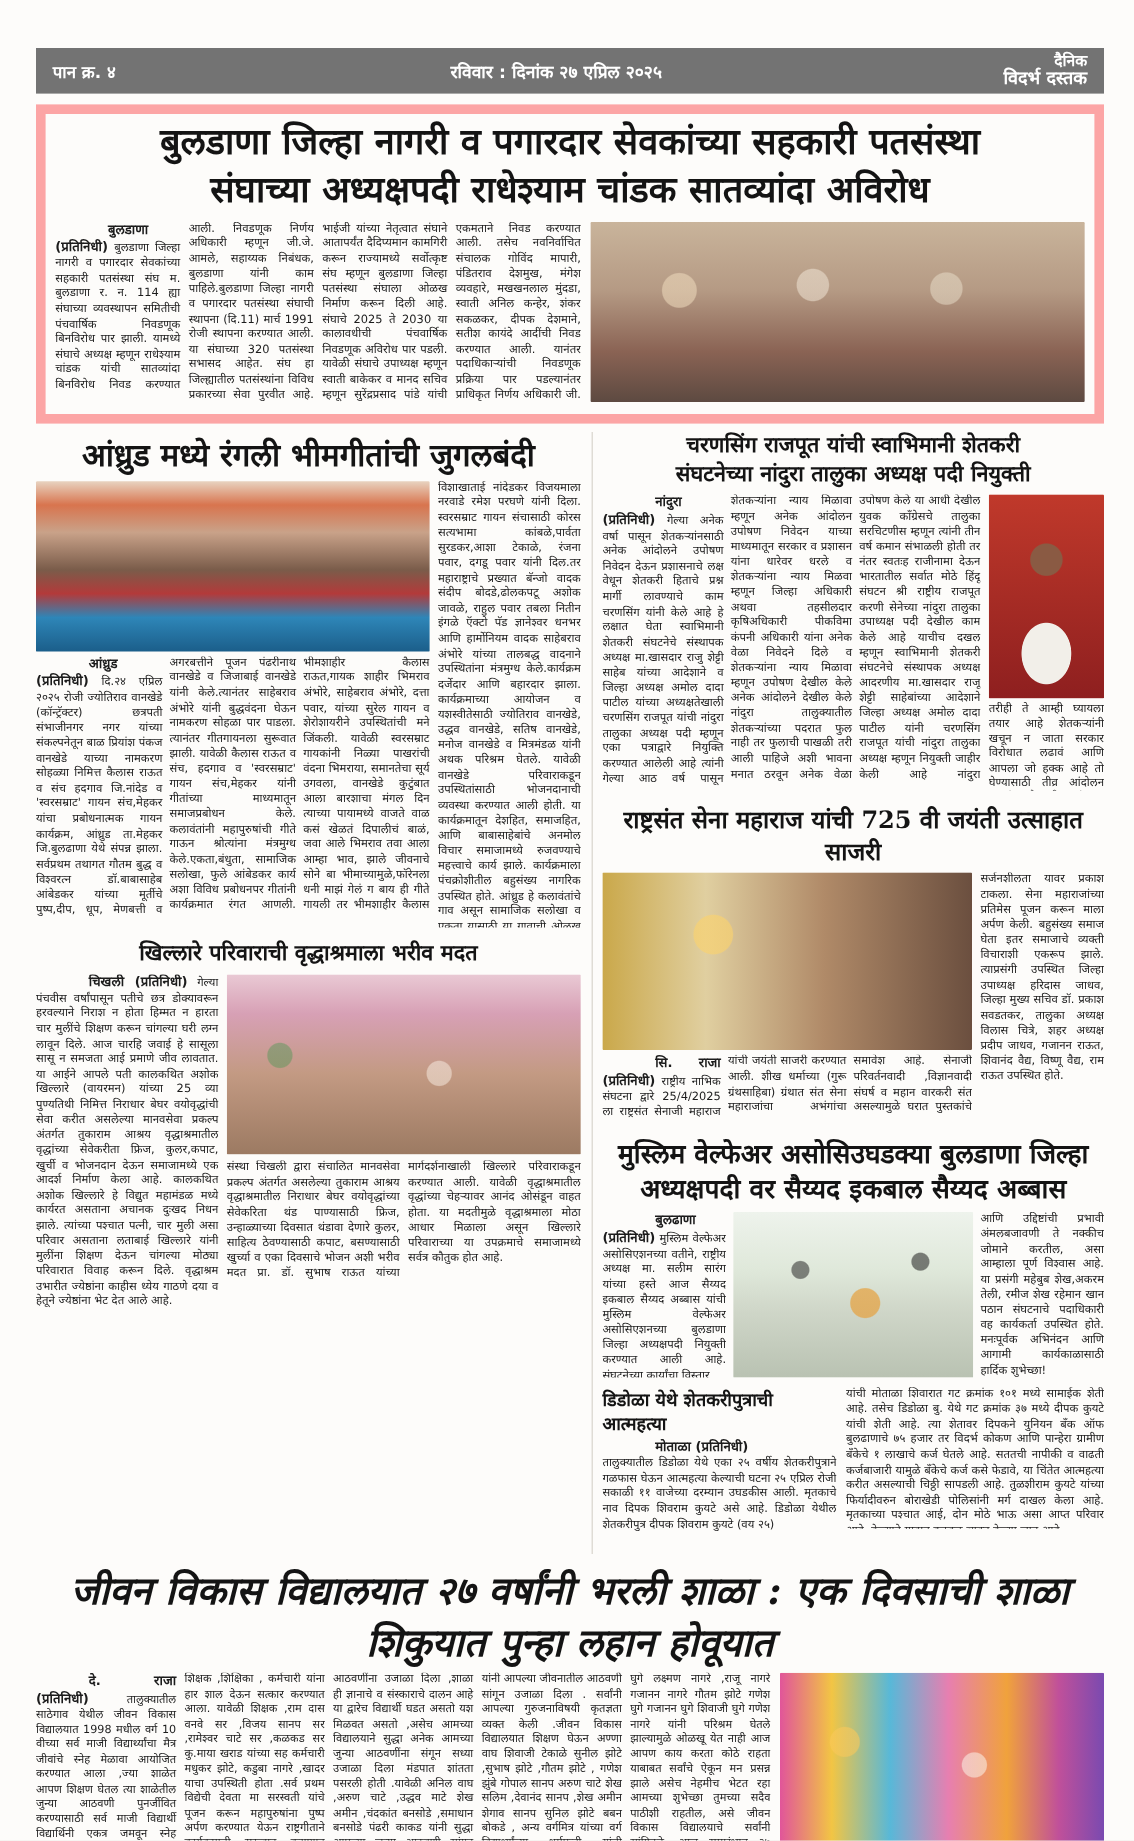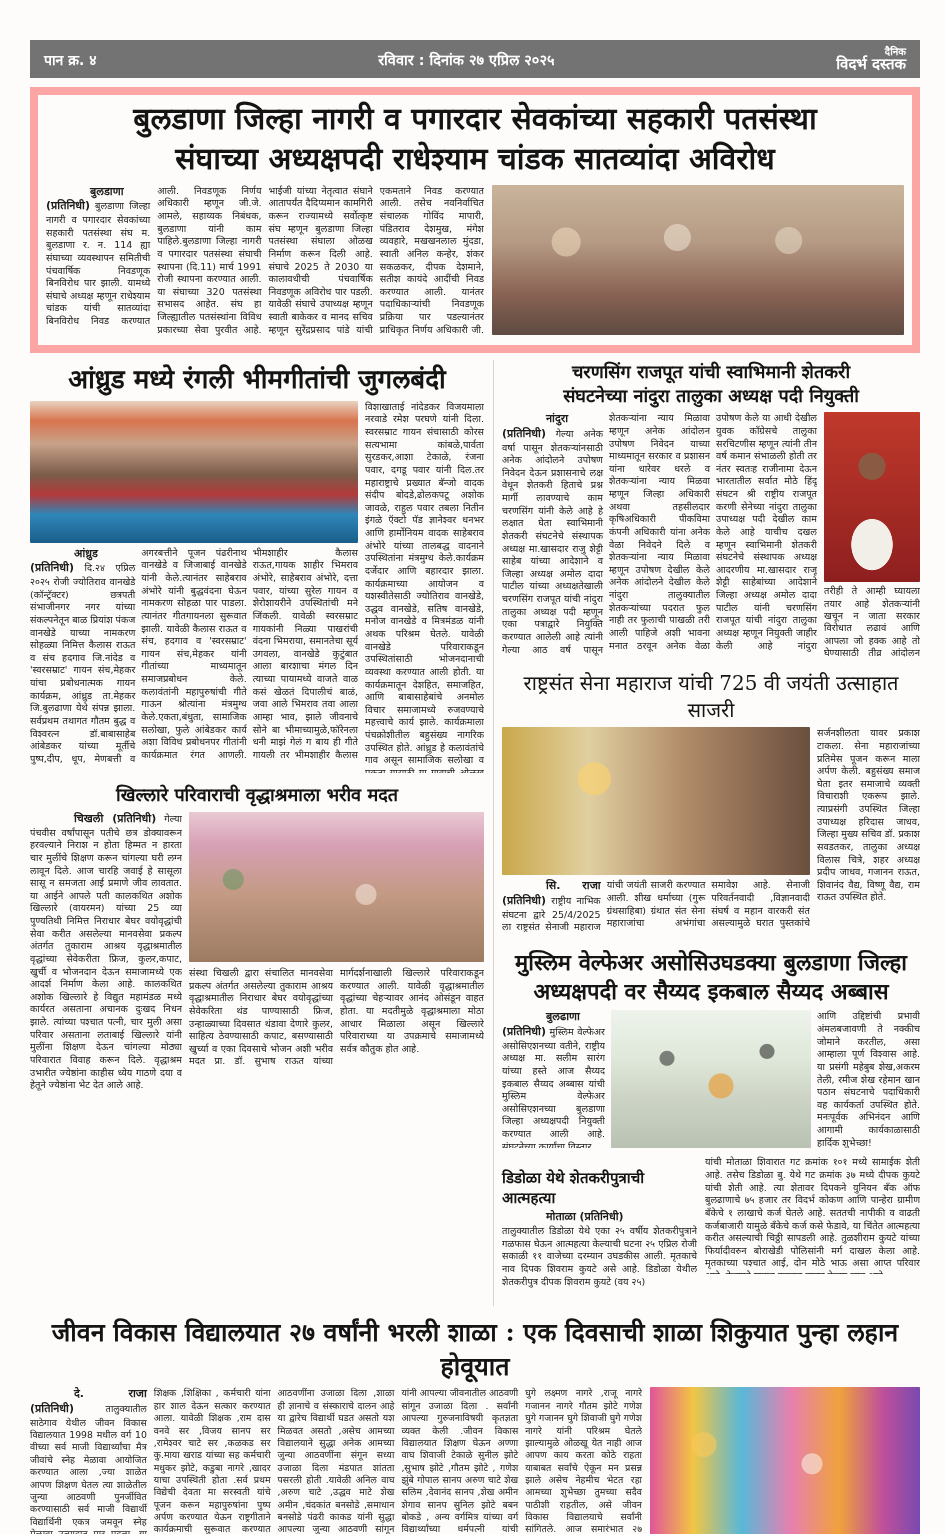--- a/index.html
+++ b/index.html
@@ -5,21 +5,21 @@
   html,body{margin:0;padding:0;background:#e9e7e2;}
   .page{position:relative;width:945px;height:1534px;background:#fdfcfa;margin:0 auto;
         overflow:hidden;box-sizing:border-box;padding:40px 25px 0 30px;
         font-family:"DejaVu Sans","Liberation Sans",sans-serif;color:#1c1c1c;}
   
   .masthead{height:38px;background:#737373;color:#fff;display:flex;align-items:center;
             justify-content:space-between;padding:0 14px;box-sizing:border-box;}
   .masthead .pageno{font-size:14px;font-weight:bold;}
   .masthead .dateline{font-size:14.5px;font-weight:bold;}
   .brand{display:flex;flex-direction:column;align-items:flex-end;line-height:1;}
-  .brand .small{font-size:10px;font-weight:bold;margin-left:48px;}
+  .brand .small{font-size:13px;font-weight:bold;margin-left:48px;}
   .brand .big{font-size:15px;font-weight:bold;}
   
   .bodytxt{font-size:9.5px;line-height:1.33;text-align:justify;}
   .dl{font-weight:bold;font-size:11px;padding-left:44px;}
   h1,h2,h3{margin:0;text-align:center;color:#141414;font-family:"DejaVu Serif","Liberation Serif",serif;}
   
   .lead-box{border:8px solid #fca5a5;margin-top:9px;padding:4px 8px 8px;box-sizing:border-box;}
   .lead-box h1{font-size:30px;line-height:1.33;font-weight:bold;}
   .lead-body{display:flex;gap:8px;margin-top:6px;}
   .lead-cols{width:452px;column-count:4;column-gap:7px;height:152px;overflow:hidden;}
@@ -56,46 +56,46 @@
   .charan h2{font-size:18px;line-height:1.32;font-weight:bold;margin-bottom:5px;}
   .ch-body{display:flex;gap:7px;}
   .ch-cols{width:316px;column-count:3;column-gap:6px;height:250px;overflow:hidden;}
   .ch-side{width:96px;}
   .ph-charan{width:96px;height:170px;background:
      radial-gradient(ellipse 34px 42px at 50% 78%, #f2efe9 0 60%, transparent 62%),
      radial-gradient(circle at 50% 32%, #8a5a43 0 13px, transparent 14px),
      linear-gradient(180deg,#c0392b,#8e1f1f);}
   .ch-sidetxt{font-size:9.5px;line-height:1.3;text-align:justify;margin-top:3px;height:74px;overflow:hidden;}
   
-  .sena h3{font-size:20px;font-weight:normal;margin:7px 0 4px;}
+  .sena h3{font-size:20px;font-weight:bold;margin:7px 0 4px;}
   .se-body{display:flex;gap:7px;}
   .se-leftpart{width:308px;}
   .ph-sena{width:308px;height:148px;background:
      radial-gradient(circle at 30% 35%, rgba(250,210,110,.65) 0 16px, transparent 17px),
      linear-gradient(90deg,#caa84a 0%,#e0cfa0 28%,#b08a68 60%,#6b4f3f 100%);}
   .se-cols{column-count:3;column-gap:6px;height:60px;overflow:hidden;margin-top:4px;}
   .se-side{width:105px;height:214px;overflow:hidden;}
   
   .muslim h2{font-size:22px;line-height:1.3;font-weight:bold;margin:7px 0 5px;}
   .mu-body{display:flex;gap:6px;}
   .mu-col{width:104px;height:138px;overflow:hidden;}
   .ph-muslim{width:200px;height:138px;background:
      radial-gradient(circle at 28% 35%, rgba(40,40,40,.55) 0 7px, transparent 8px),
      radial-gradient(circle at 78% 30%, rgba(30,30,30,.55) 0 7px, transparent 8px),
      radial-gradient(circle at 55% 55%, rgba(230,160,60,.7) 0 12px, transparent 13px),
      linear-gradient(180deg,#eef3ec 0%,#dfe8da 35%,#cfd6c8 60%,#b9c2b2 100%);}
   
   .didola{display:flex;gap:8px;margin-top:8px;}
-  .di-left{width:196px;margin-top:11px;}
+  .di-left{width:196px;}
   .di-left h3{font-size:15px;text-align:left;font-weight:bold;margin-bottom:3px;}
   .di-right{width:216px;height:118px;overflow:hidden;}
   .di-para{height:96px;overflow:hidden;}
   
   .school{margin-top:8px;}
-  .school h2{font-size:25px;font-weight:bold;}
+  .school h2{font-size:32px;font-weight:bold;font-style:italic;}
   .sc-body{display:flex;gap:8px;margin-top:5px;}
   .sc-cols{width:612px;column-count:5;column-gap:7px;height:256px;overflow:hidden;font-size:9.3px;}
   .sc-rightpart{width:270px;}
   .ph-school{width:270px;height:192px;background:
      radial-gradient(circle at 20% 30%, rgba(250,200,90,.6) 0 12px, transparent 13px),
      radial-gradient(circle at 60% 40%, rgba(250,245,235,.55) 0 10px, transparent 11px),
      linear-gradient(90deg,#e1559a 0%,#f2c544 16%,#58b8d8 34%,#e77fb0 52%,#f0a23c 70%,#c0509a 86%,#7a4ab0 100%);}
 </style>
 </head>
 <body>

